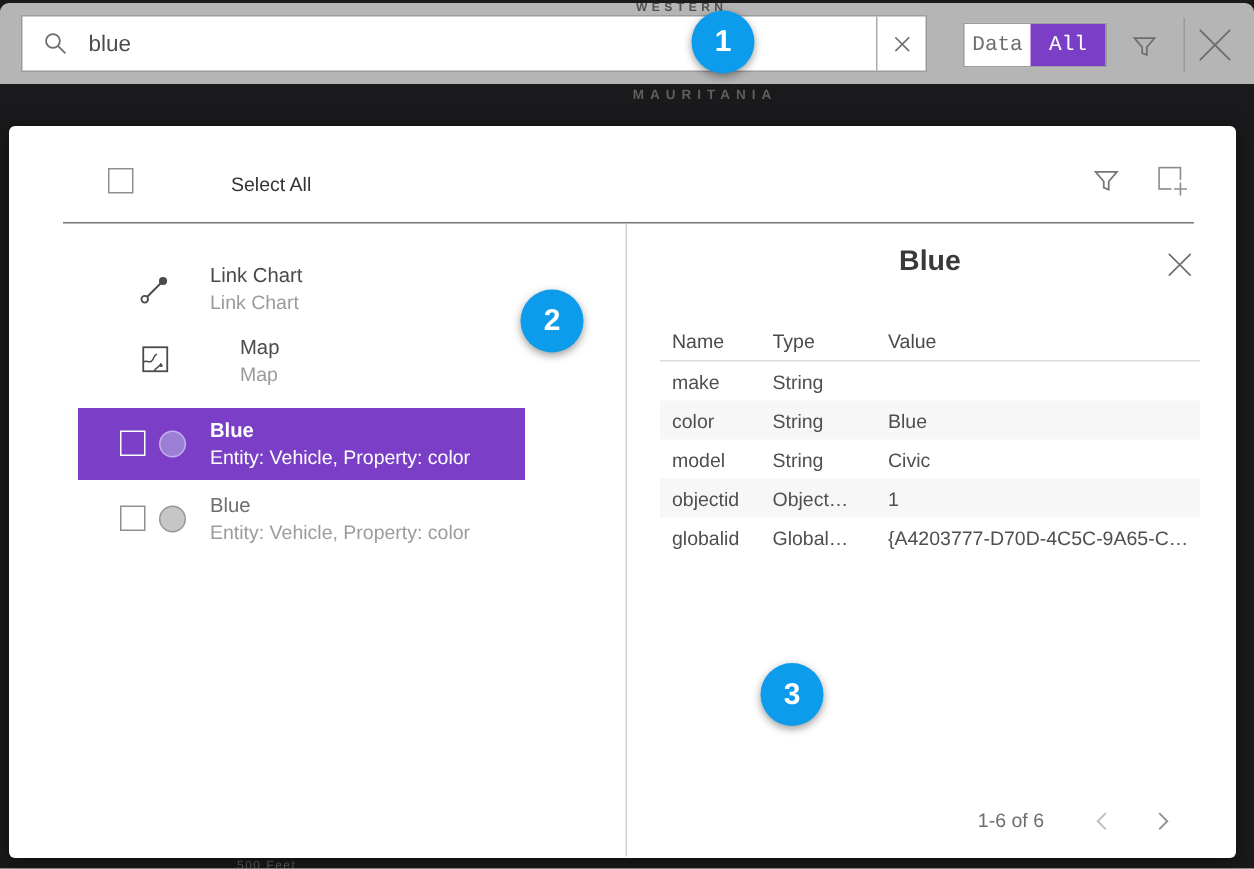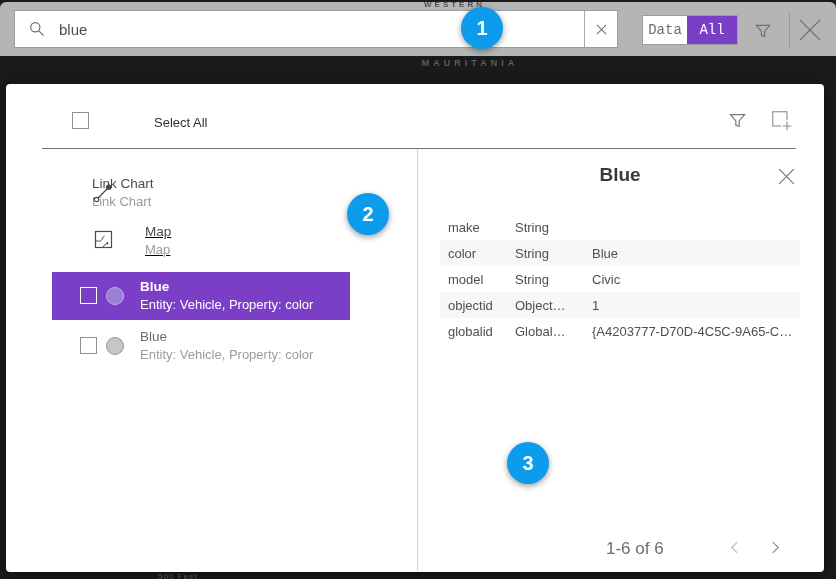--- a/index.html
+++ b/index.html
@@ -39,24 +39,24 @@
   .ph-add { position:absolute; left:764px; top:25px; width:24px; height:24px; cursor:pointer; }
   .header-divider { position:absolute; left:36px; top:64px; width:754px; height:1px; background:#757575; }
   .v-divider { position:absolute; left:411px; top:65px; width:1px; height:422px; background:#d2d2d2; }
 
   
   .ritem { position:absolute; cursor:pointer; }
   .ritem .title { font-size:13.5px; color:#4a4a4a; }
   .ritem .sub { font-size:13px; color:#9b9b9b; margin-top:3px; }
   .item-1 { left:86px; top:92px; }
   .item-1 .ic { position:absolute; left:0; top:6px; }
-  .item-1 .txt { }
+  .item-1 .txt { margin-left:48px; }
   .item-2 { left:86px; top:140px; }
   .item-2 .ic { position:absolute; left:2px; top:6px; }
-  .item-2 .txt { margin-left:53px;text-decoration:underline; }
+  .item-2 .txt { margin-left:68px; }
   .row-sel { left:46px; top:188px; width:298px; height:48px; background:#7B3FC7; }
   .row-sel .cb { position:absolute; left:28px; top:15px; border:1px solid #fff; background:transparent; }
   .row-sel .dot { position:absolute; left:54px; top:15px; width:18px; height:18px; border-radius:50%; background:#9b7fd4; border:1px solid #c3b1e9; }
   .row-sel .txt { margin-left:88px; padding-top:7px; }
   .row-sel .title { color:#fff; font-weight:bold; }
   .row-sel .sub { color:#fff; }
   .row-4 { left:46px; top:240px; width:298px; height:44px; }
   .row-4 .cb { position:absolute; left:28px; top:13px; }
   .row-4 .dot { position:absolute; left:54px; top:13px; width:18px; height:18px; border-radius:50%; background:#c6c6c6; border:1px solid #979797; }
   .row-4 .txt { margin-left:88px; padding-top:5px; }
@@ -65,21 +65,21 @@
   
   .detail-title { position:absolute; left:434px; top:80px; width:360px; text-align:center; font-size:19px; font-weight:bold; color:#3a3a3a; }
   .detail-close { position:absolute; left:770px; top:82px; width:20px; height:20px; display:flex; align-items:center; justify-content:center; cursor:pointer; }
   .attr-table { position:absolute; left:434px; top:130px; width:360px; font-size:13px; }
   .attr-row { display:flex; height:26px; align-items:center; color:#4f4f4f; }
   .attr-head { color:#4a4a4a; border-bottom:1px solid #dadada; height:27px; }
   .attr-row .c1 { width:75px; padding-left:8px; white-space:nowrap; overflow:hidden; }
   .attr-row .c2 { width:77px; white-space:nowrap; overflow:hidden; }
   .attr-row .c3 { flex:1; white-space:nowrap; overflow:hidden; }
   .attr-body .attr-row:nth-child(even) { background:#f7f7f7; }
-  .pagination-label { position:absolute; left:600px; top:455px; width:90px; text-align:left; font-size:17px; color:#6e6e6e; }
+  .pagination-label { position:absolute; left:600px; top:455px; width:90px; text-align:right; font-size:13px; color:#6e6e6e; }
   .page-prev { position:absolute; left:718px; top:453px; width:20px; height:20px; display:flex; align-items:center; justify-content:center; cursor:pointer; }
   .page-next { position:absolute; left:759px; top:453px; width:20px; height:20px; display:flex; align-items:center; justify-content:center; cursor:pointer; }
 
   
   .callout { position:absolute; width:42px; height:42px; border-radius:50%; background:#0D9BEC; color:#fff; font-size:20px; font-weight:bold; display:flex; align-items:center; justify-content:center; box-shadow:0 2px 6px rgba(0,0,0,.4); z-index:20; }
   .callout-1 { left:461px; top:7px; }
   .callout-2 { left:347px; top:193px; }
   .callout-3 { left:507px; top:442px; }
 </style>
 </head>
@@ -186,20 +186,25 @@
   </div>
 
   <div class="detail-title">Blue</div>
   <span class="detail-close">
     <svg width="17" height="17" viewBox="0 0 14 14">
         <path d="M1 1 L13 13 M13 1 L1 13" stroke="#6e6e6e" stroke-width="0.9"></path>
       </svg>
   </span>
 
   <div class="attr-table">
+    <div class="attr-row attr-head">
+      <span class="c1">Name</span>
+      <span class="c2">Type</span>
+      <span class="c3">Value</span>
+    </div>
     <div class="attr-body">
       <div class="attr-row">
         <span class="c1">make</span>
         <span class="c2">String</span>
       </div>
       <div class="attr-row">
         <span class="c1">color</span>
         <span class="c2">String</span>
         <span class="c3">Blue</span>
       </div>

